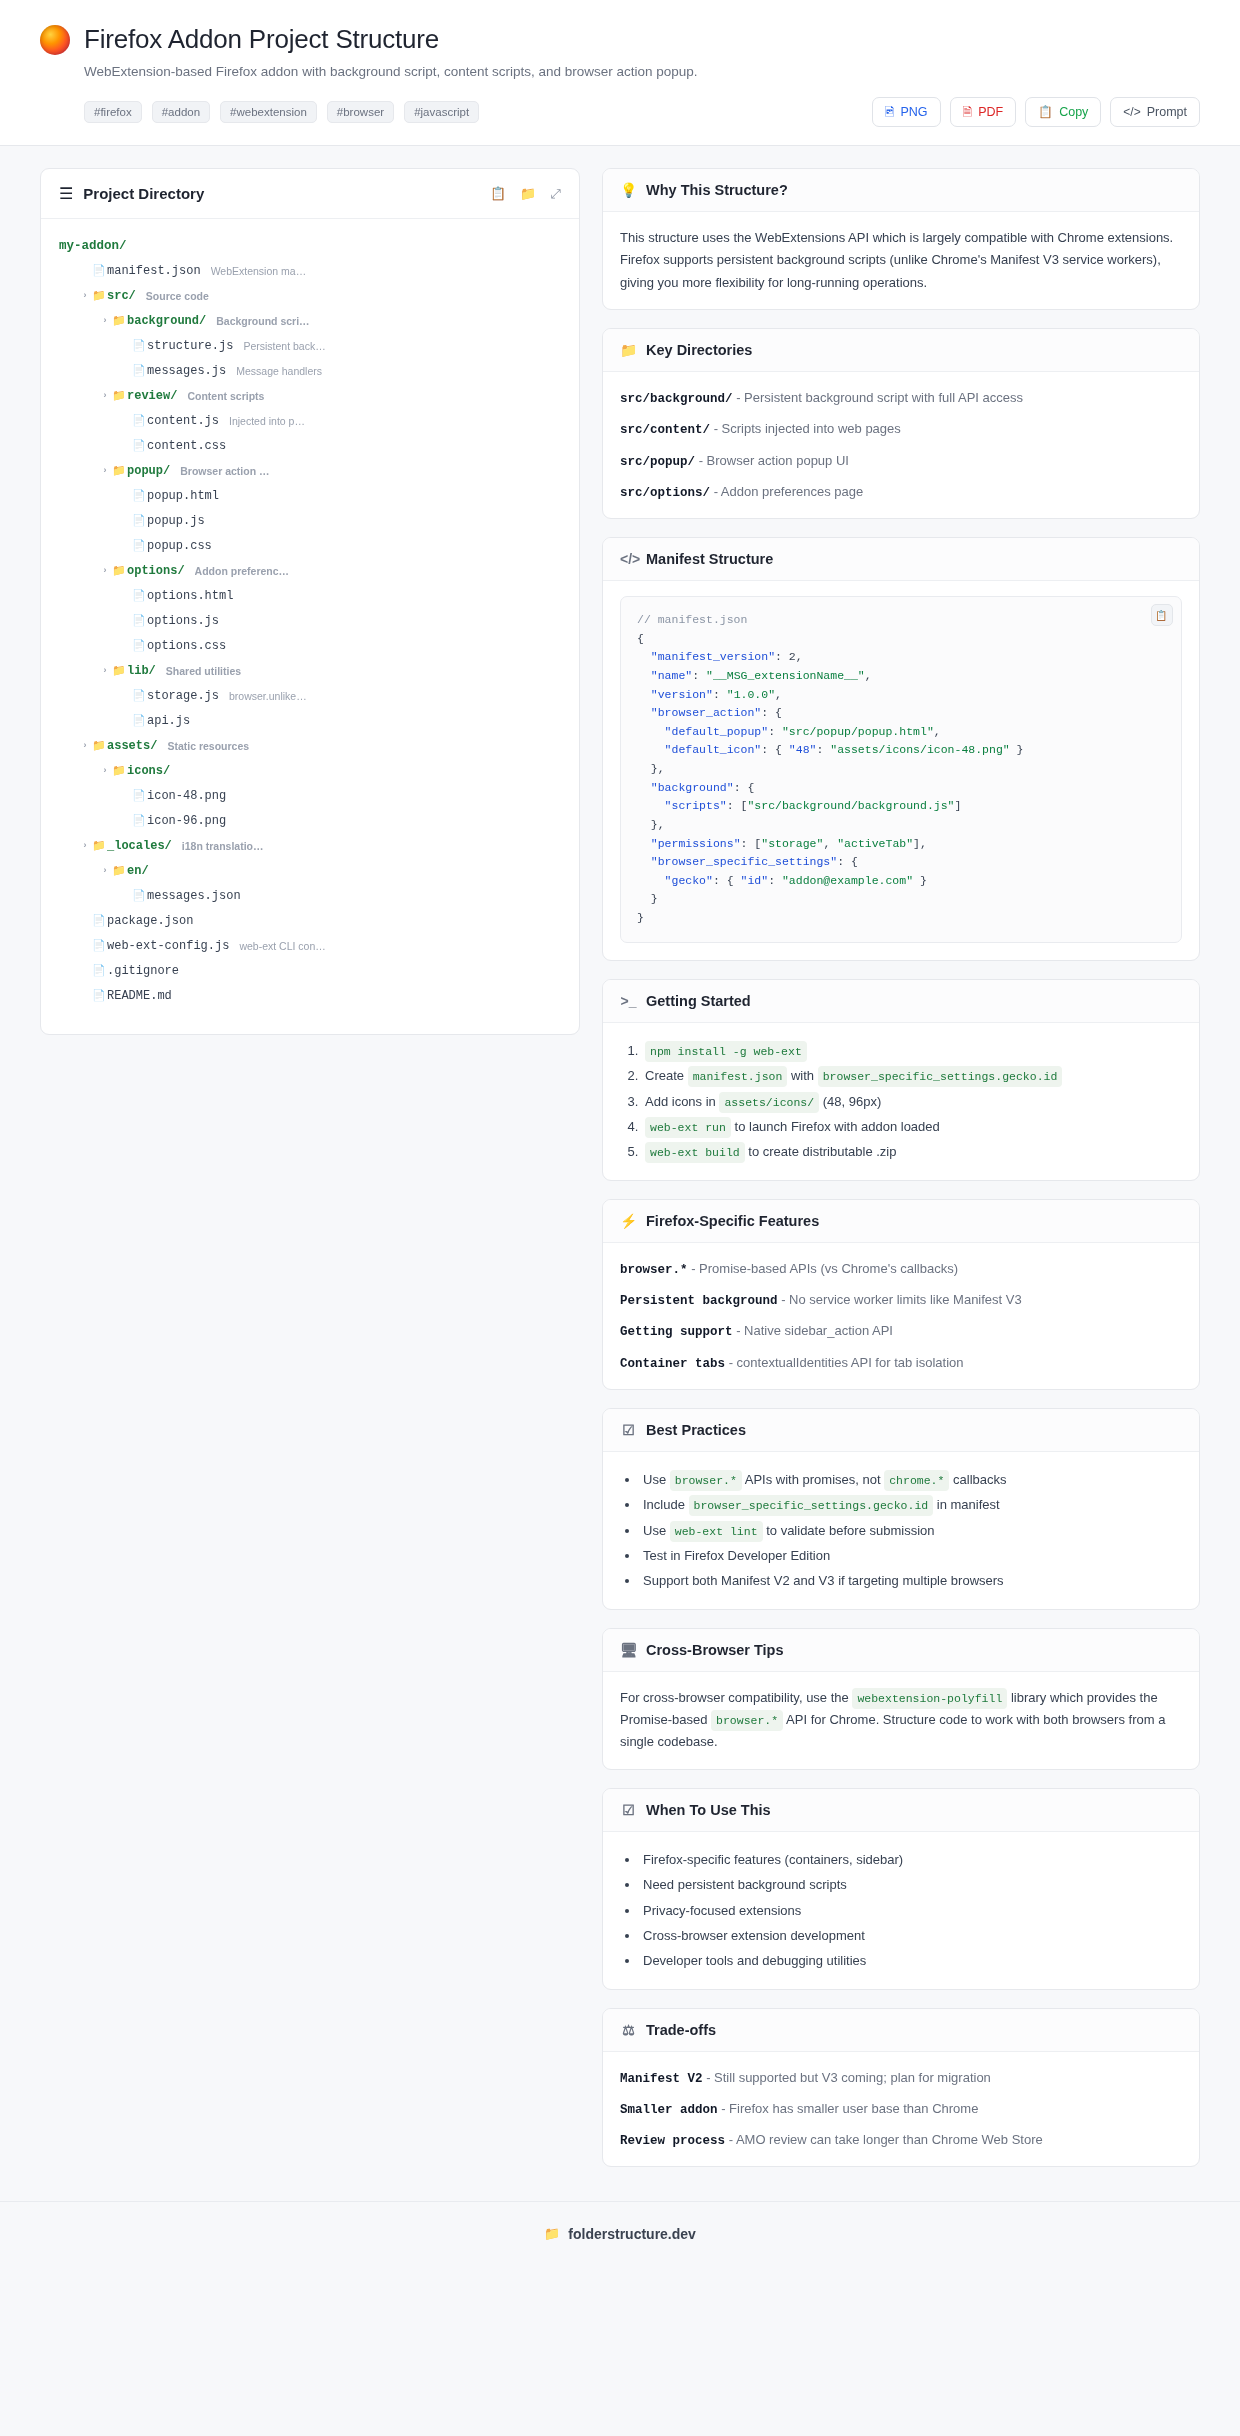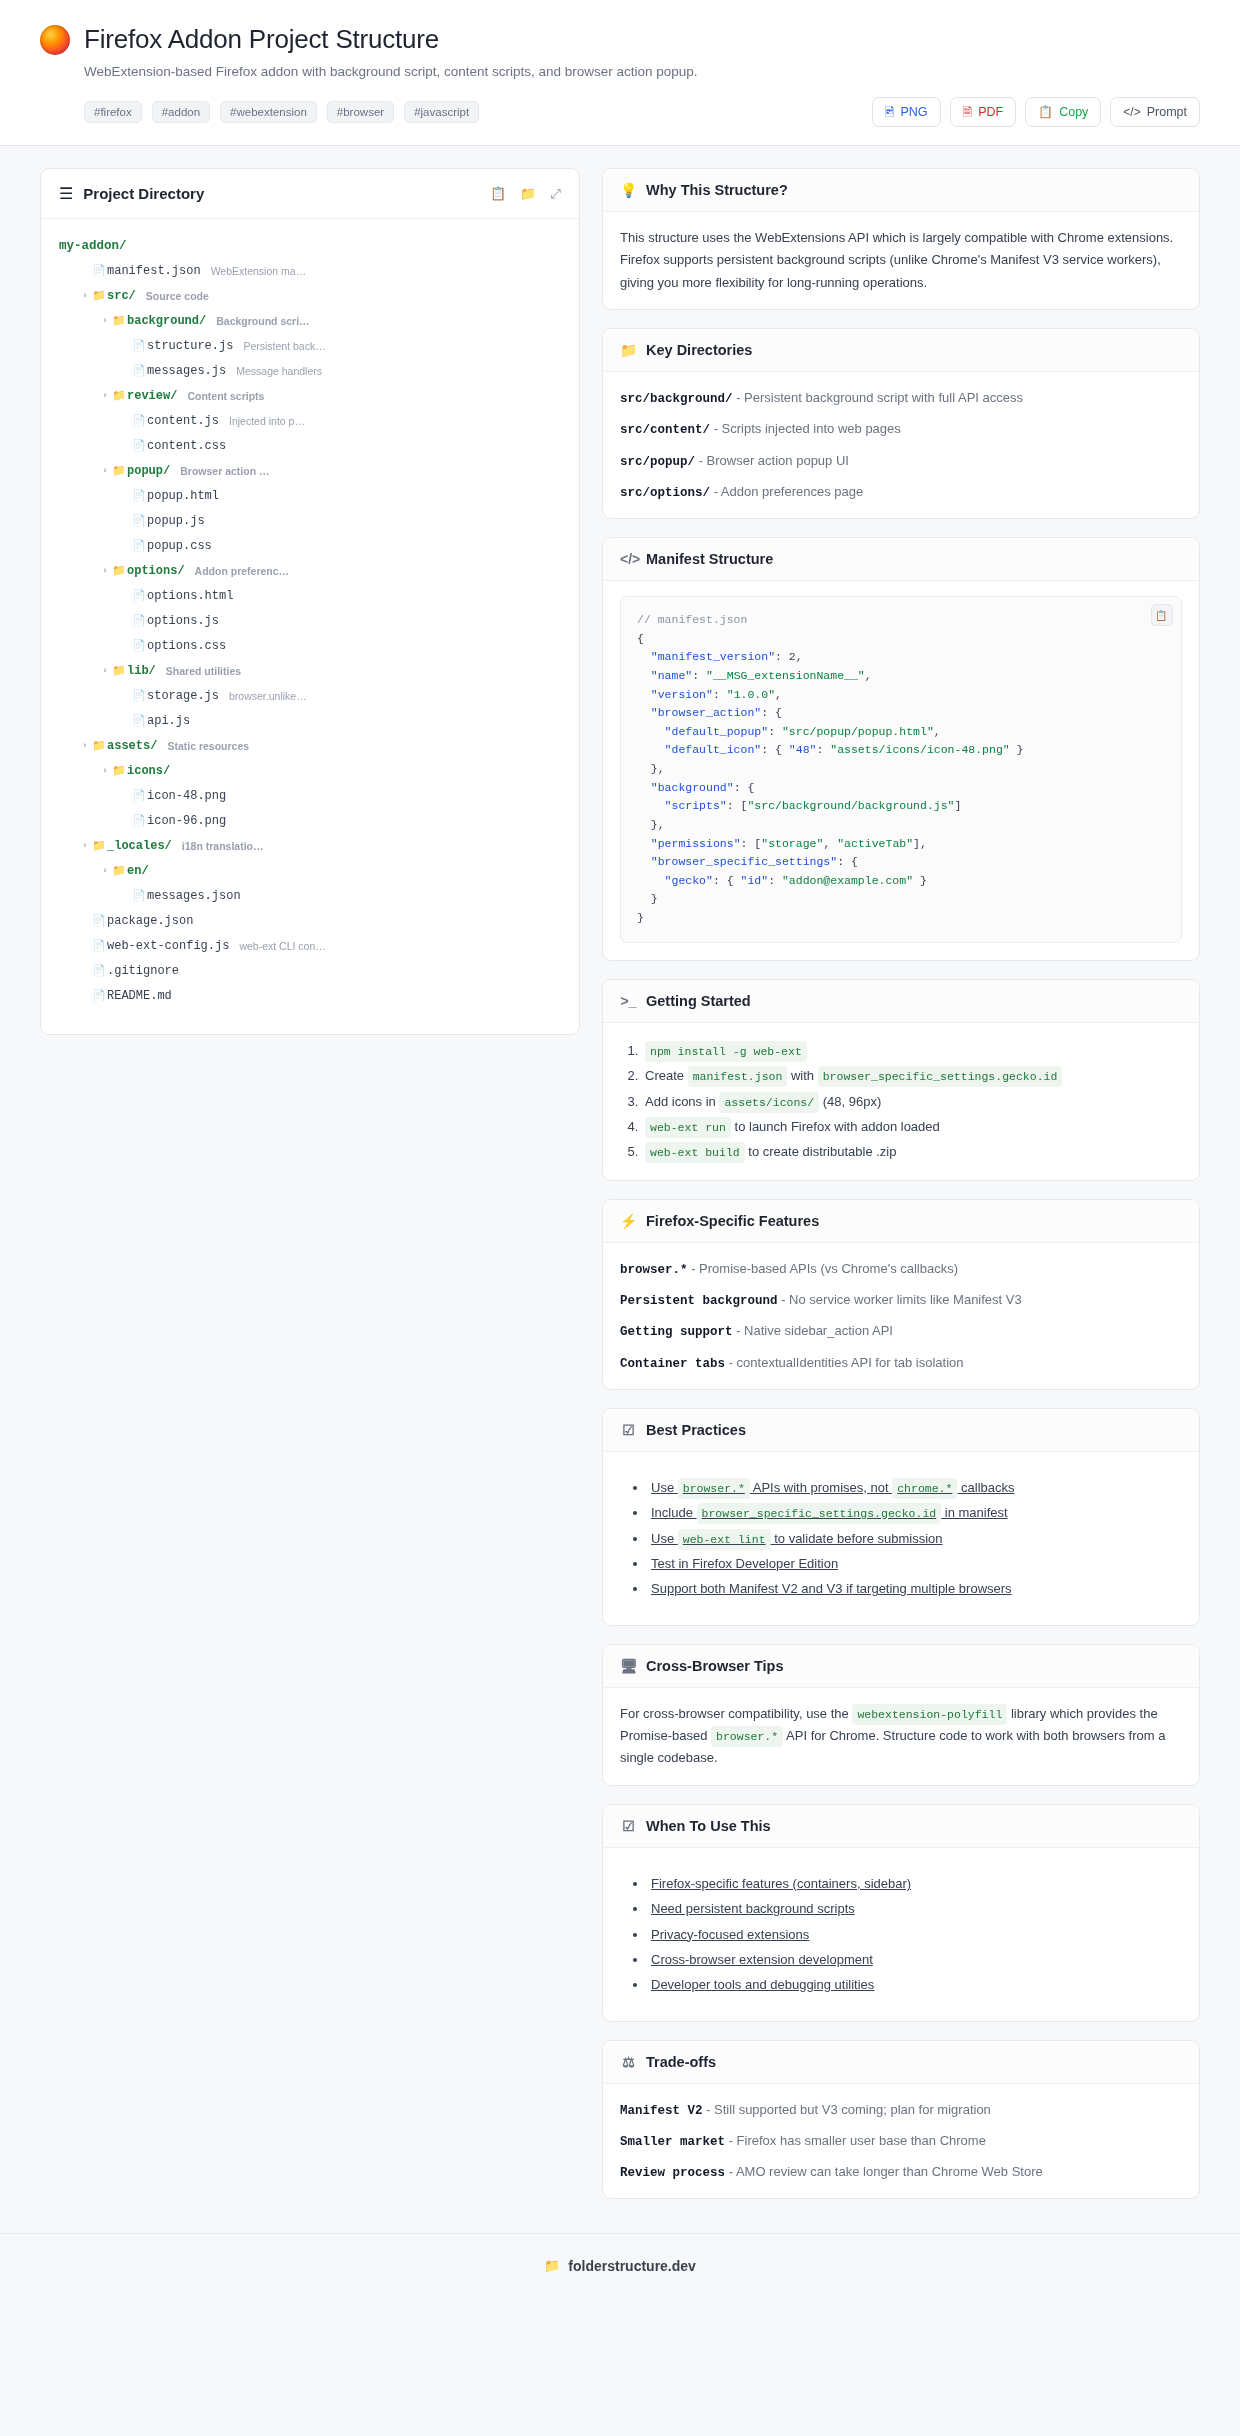--- a/index.html
+++ b/index.html
@@ -106,21 +106,21 @@
 
   
   .kd { margin-bottom:9px; font-size:13px; }
   .kd:last-child { margin-bottom:0; }
   .kd b { font-family:"Liberation Mono", monospace; font-size:12.5px; color:#111827; }
   .kd span { color:#6b7280; }
 
   
   ol.steps { margin:0; padding-left:22px; font-size:13px; line-height:1.95; color:#374151; }
   ol.steps li { padding-left:3px; }
-  ul.bul { margin:8px; padding-left:20px; font-size:13px; line-height:1.95; color:#374151;text-decoration:underline; }
+  ul.bul { margin:0; padding-left:20px; font-size:13px; line-height:1.95; color:#374151; }
   ul.bul li { padding-left:3px; }
   code.inl {
     font-family:"Liberation Mono", monospace; font-size:11.5px;
     background:#eef4ee; color:#1f7a3d; border-radius:4px; padding:4px 5px;
   }
 
   .feat { margin-bottom:9px; font-size:13px; }
   .feat:last-child { margin-bottom:0; }
   .feat b { font-family:"Liberation Mono", monospace; font-size:12.5px; color:#111827; }
   .feat span { color:#6b7280; }
@@ -513,21 +513,21 @@
         <div class="card-head">
           <span class="hic">⚖</span>
           <span>Trade-offs</span>
         </div>
         <div class="card-body">
           <div class="feat">
             <b>Manifest V2</b>
             <span>- Still supported but V3 coming; plan for migration</span>
           </div>
           <div class="feat">
-            <b>Smaller market</b>
+            <b>Smaller addon</b>
             <span>- Firefox has smaller user base than Chrome</span>
           </div>
           <div class="feat">
             <b>Review process</b>
             <span>- AMO review can take longer than Chrome Web Store</span>
           </div>
         </div>
       </div>
 
     </div>

